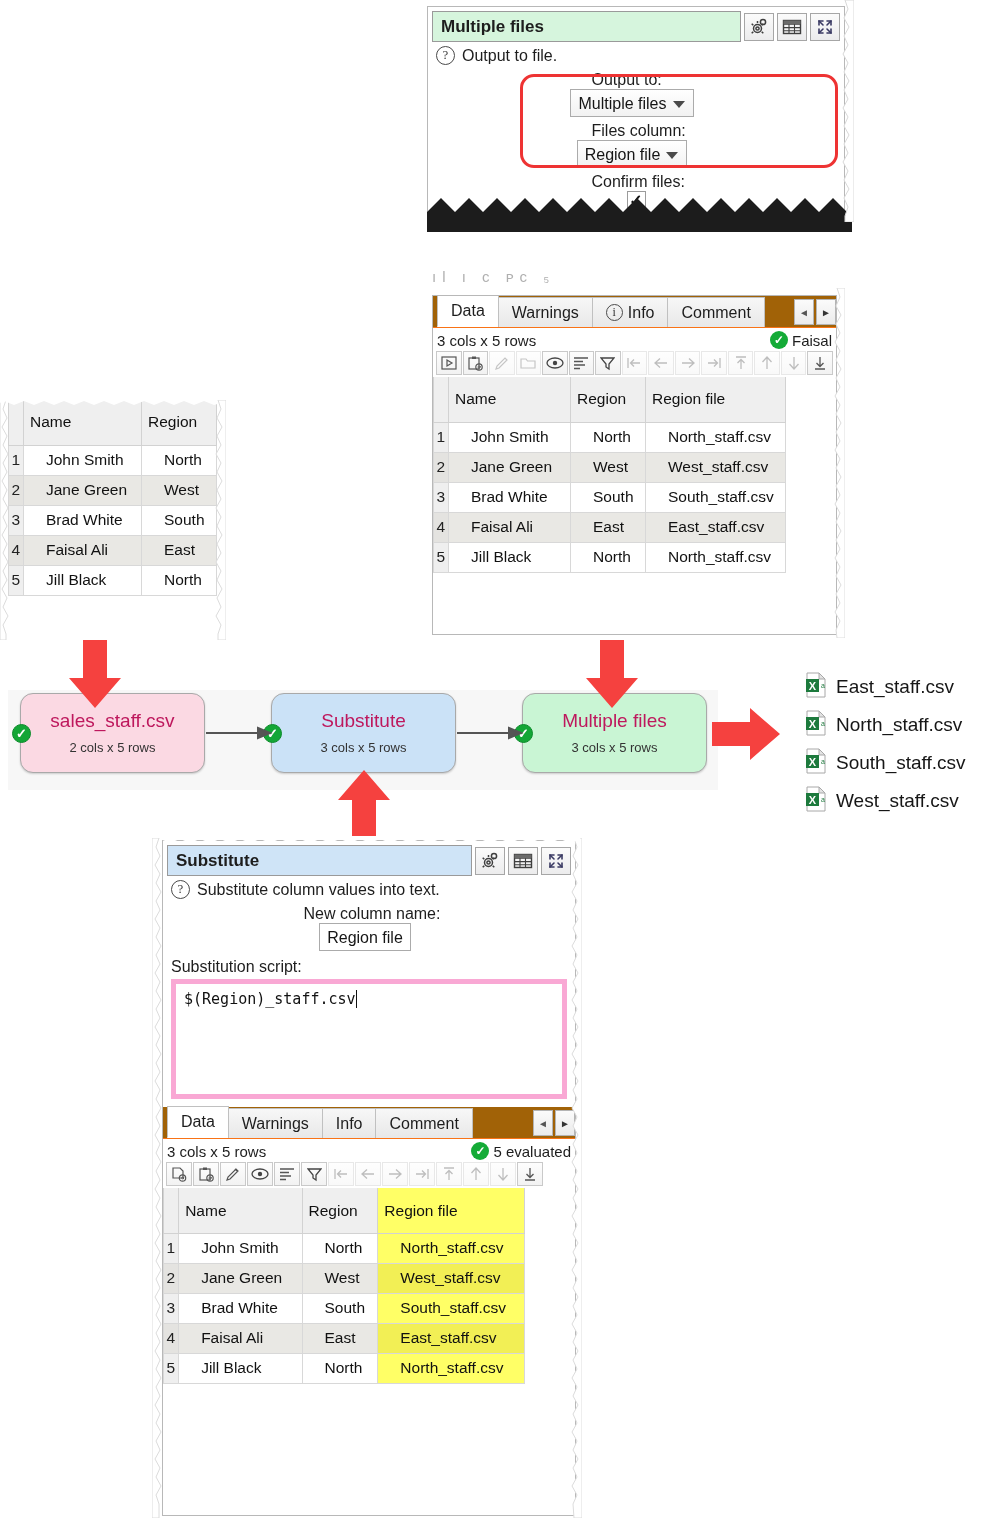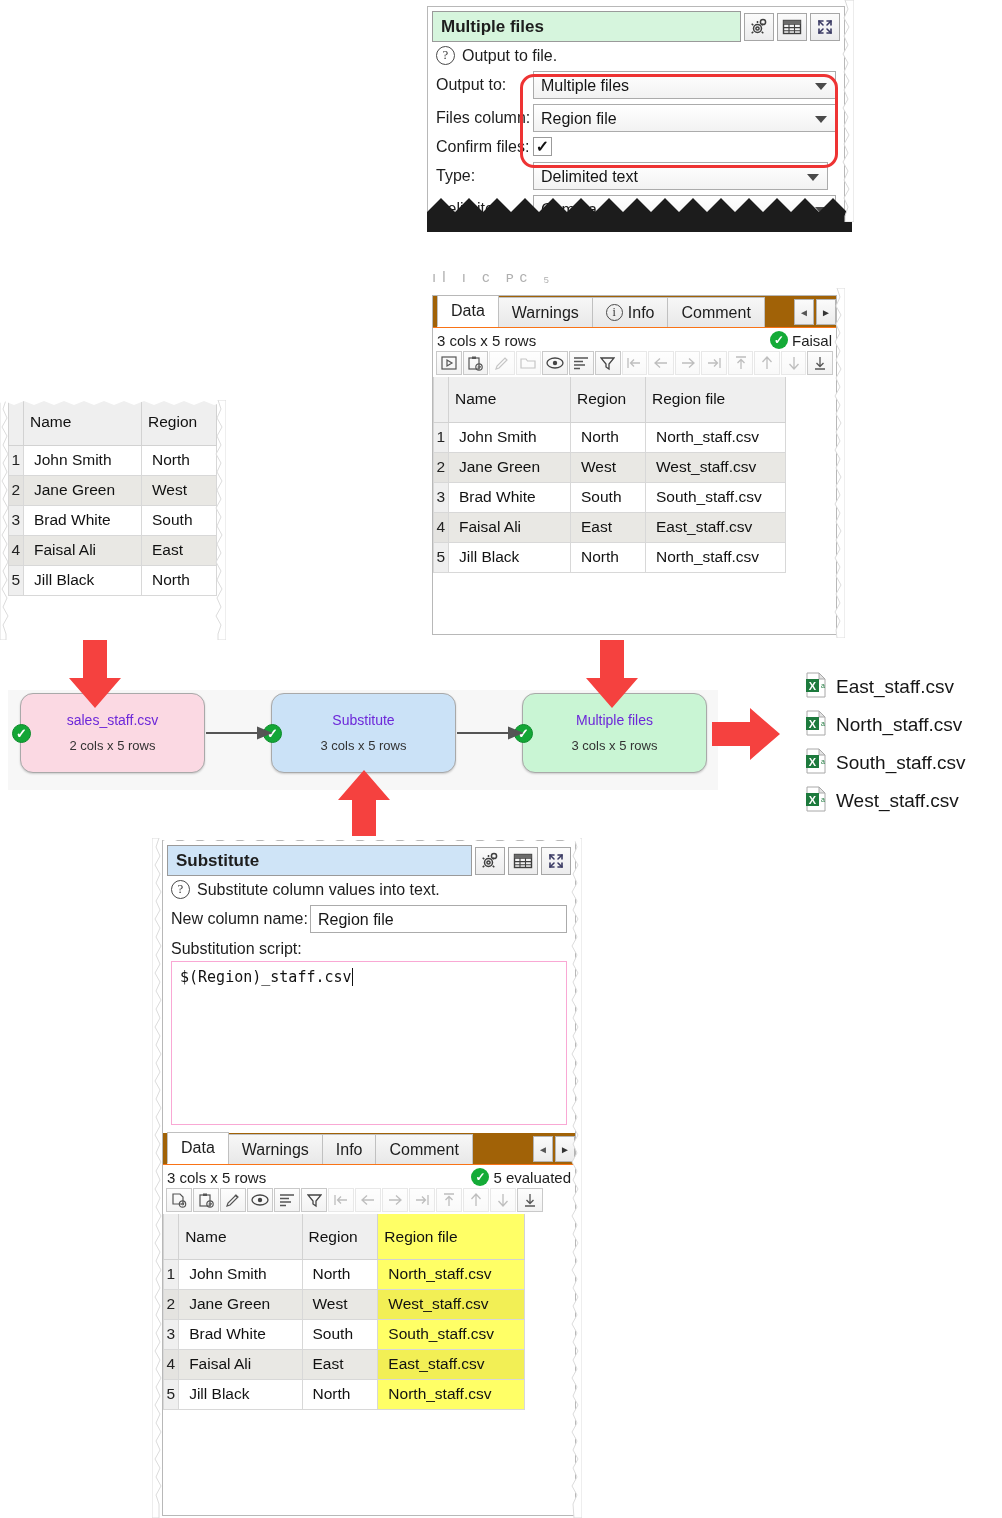--- a/index.html
+++ b/index.html
@@ -44,21 +44,21 @@
 
   
   .help-row { display: flex; align-items: center; gap: 7px; padding: 1px 8px 2px 8px; font-size: 16px; color:#1d1d1d;}
   .qmark {
     width: 19px; height: 19px; border: 1.6px solid #4a4a4a; border-radius: 50%;
     font-size: 13px; line-height: 16px; text-align: center; color: #3a3a3a; flex: 0 0 auto;
     font-family: "Liberation Serif", serif;
   }
 
   
-  .form-row { display: flex; align-items: center; font-size: 16px; color: #1d1d1d; }
+  .form-row { display: flex; align-items: center; font-size: 16px; color: #1d1d1d; flex-direction: column; }
   .form-lbl { flex: 0 0 auto; padding-left: 8px; }
   .combo {
     flex: 1 1 auto; position: relative;
     border: 1px solid #ababab;
     background: linear-gradient(#ffffff,#f2f2f2);
     padding: 4px 26px 4px 7px;
     font-size: 16px; color: #151515;
     height: 28px; line-height: 19px;
     white-space: nowrap; overflow: hidden;
   }
@@ -119,38 +119,38 @@
   .ibtn.dim { opacity: .42; }
   .ibtn svg { display: block; }
 
   
   table.grid { border-collapse: collapse; width: 100%; font-size: 15.5px; color:#111; table-layout: fixed; }
   table.grid th {
     background: #efefef; border: 1px solid #d2d2d2; border-top: none;
     font-weight: normal; text-align: left; padding: 4px 6px; height: 45px;
   }
   table.grid td {
-    border: 1px solid #d8d8d8; padding: 4px 10px; height: 30px; background: #ffffff;
+    border: 1px solid #d8d8d8; padding: 4px 22px; height: 30px; background: #ffffff;
     white-space: nowrap; overflow: hidden;
   }
   table.grid tr.alt td { background: #e9e8e4; }
   table.grid td.rowhdr, table.grid th.rowhdr {
     background: #efefef; text-align: right; padding: 4px 3px 4px 2px; color:#222;
     width: 18px;
   }
   table.grid tr.alt td.rowhdr { background: #e4e3e0; }
   td.hl { background: #ffff66 !important; }
   tr.alt td.hl { background: #f2ef55 !important; }
   th.hl { background: #ffff66 !important; }
   .node {
     position: absolute; border-radius: 13px; border: 1px solid #a9a9a9;
     display: flex; flex-direction: column; align-items: center; justify-content: center;
     box-shadow: 0 1px 2px rgba(0,0,0,.18);
   }
-  .node .ntitle { font-size: 14px; color: #6d28d9; line-height: 1.1; }
+  .node .ntitle { font-size: 19px; color: #be185d; line-height: 1.1; }
   .node .nsub { font-size: 13px; color: #333; margin-top: 9px; }
   .node .nstatus {
     position: absolute; left: -9px; top: 50%; margin-top: -9px;
     width: 19px; height: 19px; border-radius: 50%; background: #13a636; color: #fff;
     font-size: 13px; font-weight: bold; display:flex;align-items:center;justify-content:center;
     border: 1px solid #0c8b2b;
   }
   .node-pink { background: #fbd9e3; }
   .node-blue { background: #cbe2f7; }
   .node-green{ background: #c9f5d4; }
@@ -616,21 +616,21 @@
       <span>Substitute column values into text.</span>
     </div>
 
     <div class="form-row" style="margin-top:4px;">
       <div class="form-lbl" style="width:147px;">New column name:</div>
       <div class="textfield" style="margin-right:8px;">Region file</div>
     </div>
 
     <div style="padding:7px 8px 3px 8px;font-size:16px;color:#1d1d1d;">Substitution script:</div>
 
-    <div style="margin:0 8px; height:164px; border:1px solid #f9a8d4; background:#fff; padding:6px 8px;
+    <div style="margin:0 8px; height:120px; border:5px solid #f9a8d4; background:#fff; padding:6px 8px;
                 font-family:'DejaVu Sans Mono', monospace; font-size:15px; color:#111;">
       <span>$(Region)_staff.csv</span><span style="border-left:1px solid #111; margin-left:0px;">&nbsp;</span>
     </div>
 
 
     <div class="tabs" style="padding-left:4px;margin-top:8px;">
       <div class="tab active">
         <span>Data</span>
       </div>
       <div class="tab">

